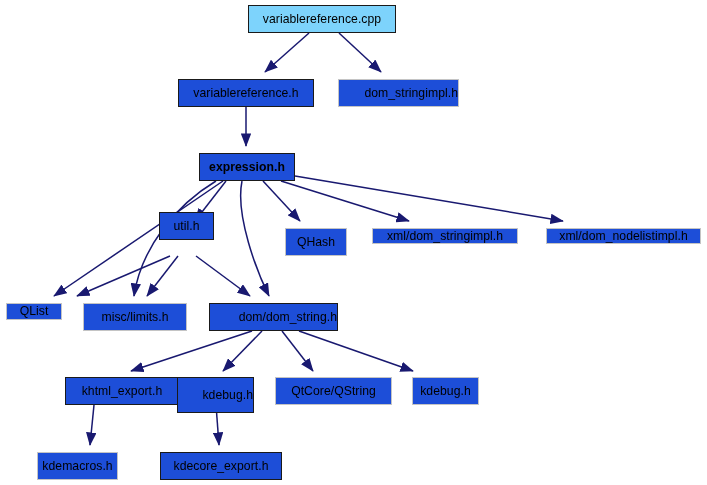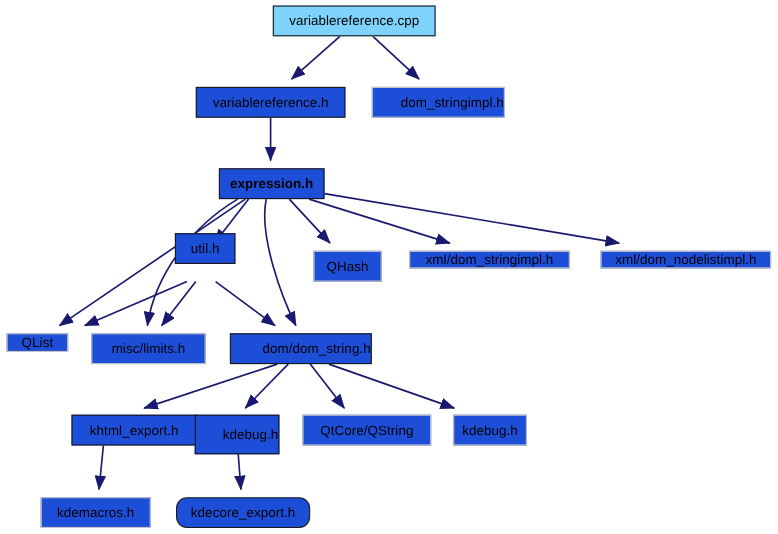--- a/index.html
+++ b/index.html
@@ -111,20 +111,20 @@
       </div>
       <div class="node dark" style="left: 177px; top: 377px; width: 77px; height: 36px; justify-content: flex-end;">
         <span class="node-label">kdebug.h</span>
       </div>
       <div class="node light" style="left: 275px; top: 377px; width: 117px; height: 28px;">
         <span class="node-label">QtCore/QString</span>
       </div>
       <div class="node light" style="left: 412px; top: 377px; width: 67px; height: 28px;">
         <span class="node-label">kdebug.h</span>
       </div>
-      <div class="node light" style="left: 37px; top: 452px; width: 100px; height: 28px;">
+      <div class="node light" style="left: 37px; top: 452px; width: 81px; height: 28px;">
         <span class="node-label">kdemacros.h</span>
       </div>
-      <div class="node dark" style="left: 160px; top: 452px; width: 122px; height: 28px; border-radius: 10px;">
+      <div class="node dark" style="left: 160px; top: 452px; width: 122px; height: 28px;">
         <span class="node-label">kdecore_export.h</span>
       </div>
     </div>
 </div>
 
 </body></html>

